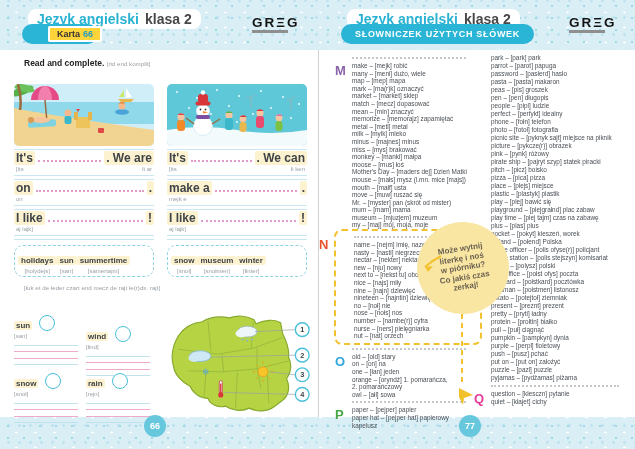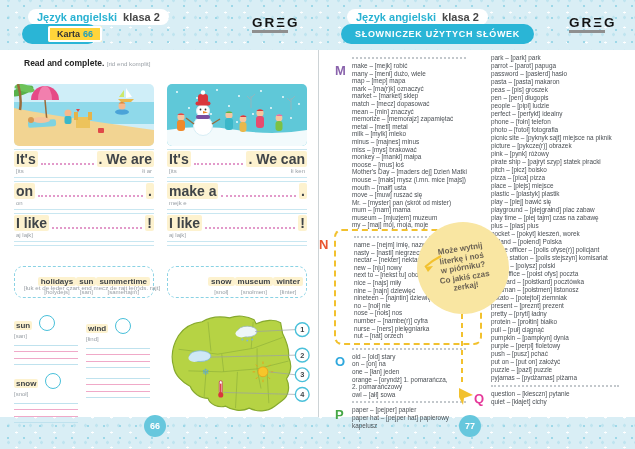--- a/index.html
+++ b/index.html
@@ -12,43 +12,43 @@
       radial-gradient(#ffffff 1px, transparent 1.5px),
       radial-gradient(#bfe4ef 1px, transparent 1.4px);
     background-size:16px 12px,19px 15px,11px 17px;
     background-position:0 0,7px 5px,3px 9px;
   }
   .page{position:absolute;top:50px;height:367px;background:#fff;z-index:1}
   .page.leftp{left:0;width:318px}
   .page.rightp{left:319px;width:316px}
   .seam{position:absolute;left:318px;top:50px;width:1px;height:367px;background:#cdd3d6;z-index:2}
 
-  .subject-pill{position:absolute;top:9px;background:#fff;border-radius:8px;padding:2px 9px;font-size:11px;z-index:3;white-space:nowrap}
+  .subject-pill{position:absolute;top:9px;background:#fff;border-radius:8px;padding:2px 9px;font-size:14px;z-index:3;white-space:nowrap}
   .subject-pill .subject{color:#29b2d2;font-weight:bold;margin-right:6px}
   .subject-pill .grade{color:#474747;font-weight:bold}
   .banner{position:absolute;top:24px;height:20px;background:#2ab5d6;border-radius:11px;color:#fff;font-weight:bold;font-size:9px;letter-spacing:.7px;display:flex;align-items:center;padding:0 14px;z-index:3;white-space:nowrap}
   .karta{background:#ffd43a;border-radius:2px;padding:3px 9px;margin-left:12px;margin-right:-18px;font-size:9px;letter-spacing:0;color:#333;box-shadow:0 0 0 2px #fff inset}
   .karta .knum{color:#1f9dbf;margin-left:3px}
   .greg{position:absolute;top:17px;font-weight:bold;font-size:13.5px;letter-spacing:2px;color:#141414;z-index:3;line-height:11px}
   .greg .gsub{display:block;height:3px;width:36px;background:#8f8f8f;margin-top:2px}
 
   .exhead{position:absolute;z-index:3;font-size:8.5px;color:#3f4448;line-height:11px}
   .exhead .num{margin-right:3px}
   .exhead b{color:#222}
   .ph{font-size:6.2px;color:#9aa0a6;font-weight:normal}
 
   .excol{position:absolute;top:84px;width:140px;z-index:3}
   .scene{display:block;border-radius:5px}
   .rule{border-top:1px solid #c9e7f1;margin:3px 0 0 0;height:0}
   .sgroup{margin-top:1px}
-  .sline{display:flex;align-items:center;font-size:14px;font-weight:bold;color:#3f4448}
+  .sline{display:flex;align-items:flex-start;font-size:12px;font-weight:bold;color:#3f4448}
   .hl{background:#fdf2cf;padding:0 2px;border-radius:2px;white-space:nowrap}
   .blank{flex:1;border-bottom:2px dotted #e29aca;margin:0 3px;height:9px;min-width:20px}
   .phrow{display:flex;justify-content:space-between;font-size:6px;color:#9aa0a6;margin:1px 2px 0 2px}
-  .wordbox{border:1.5px dashed #8ad2e4;border-radius:9px;display:flex;justify-content:flex-end;align-items:flex-start;padding:3px 3px 2px 3px;margin-top:20px}
+  .wordbox{border:1.5px dashed #8ad2e4;border-radius:9px;display:flex;justify-content:flex-start;align-items:flex-start;padding:3px 3px 2px 3px;margin-top:5px}
   .wb{text-align:center}
   .wb .w{display:inline-block;font-size:8px;font-weight:bold;background:#fdf2cf;padding:0 3px;border-radius:2px;color:#3f4448}
   .wb .p{font-size:6px;color:#9aa0a6;margin-top:1px}
 
   .ex2cell{position:absolute;width:64px;z-index:3}
   .e2h{display:flex;align-items:flex-start;gap:7px}
   .e2w .w{display:inline-block;font-size:8px;font-weight:bold;background:#fdf2cf;padding:0 2px;border-radius:2px;color:#3f4448}
   .e2w .p{font-size:6px;color:#9aa0a6;margin-top:1px}
   .e2c{width:14px;height:14px;border:1.6px solid #49c0da;border-radius:50%;flex:none;margin-top:1px;background:#fff}
   .lines{margin-top:3px}
@@ -311,21 +311,21 @@
       <div class="e2w"><div class="w">sun</div><div class="p">[san]</div></div>
       <div class="e2c"></div>
     </div>
     <div class="lines">
       <div class="ln b"></div>
       <div class="ln p"></div>
       <div class="ln p"></div>
       <div class="ln b"></div>
     </div>
   </div>
-<div class="ex2cell" id="ex2i1" style="left:86px;top:317px">
+<div class="ex2cell" id="ex2i1" style="left:86px;top:325px">
     <div class="e2h">
       <div class="e2w"><div class="w">wind</div><div class="p">[łind]</div></div>
       <div class="e2c"></div>
     </div>
     <div class="lines">
       <div class="ln b"></div>
       <div class="ln p"></div>
       <div class="ln p"></div>
       <div class="ln b"></div>
     </div>
@@ -336,20 +336,24 @@
       <div class="e2c"></div>
     </div>
     <div class="lines">
       <div class="ln b"></div>
       <div class="ln p"></div>
       <div class="ln p"></div>
       <div class="ln b"></div>
     </div>
   </div>
 <div class="ex2cell" id="ex2i3" style="left:86px;top:372px">
+    <div class="e2h">
+      <div class="e2w"><div class="w">rain</div><div class="p">[rejn]</div></div>
+      <div class="e2c"></div>
+    </div>
     <div class="lines">
       <div class="ln b"></div>
       <div class="ln p"></div>
       <div class="ln p"></div>
       <div class="ln b"></div>
     </div>
   </div>
 
 <div class="mapwrap" style="left:158px;top:310px">
   <svg width="154" height="106" viewBox="0 0 155 108">

